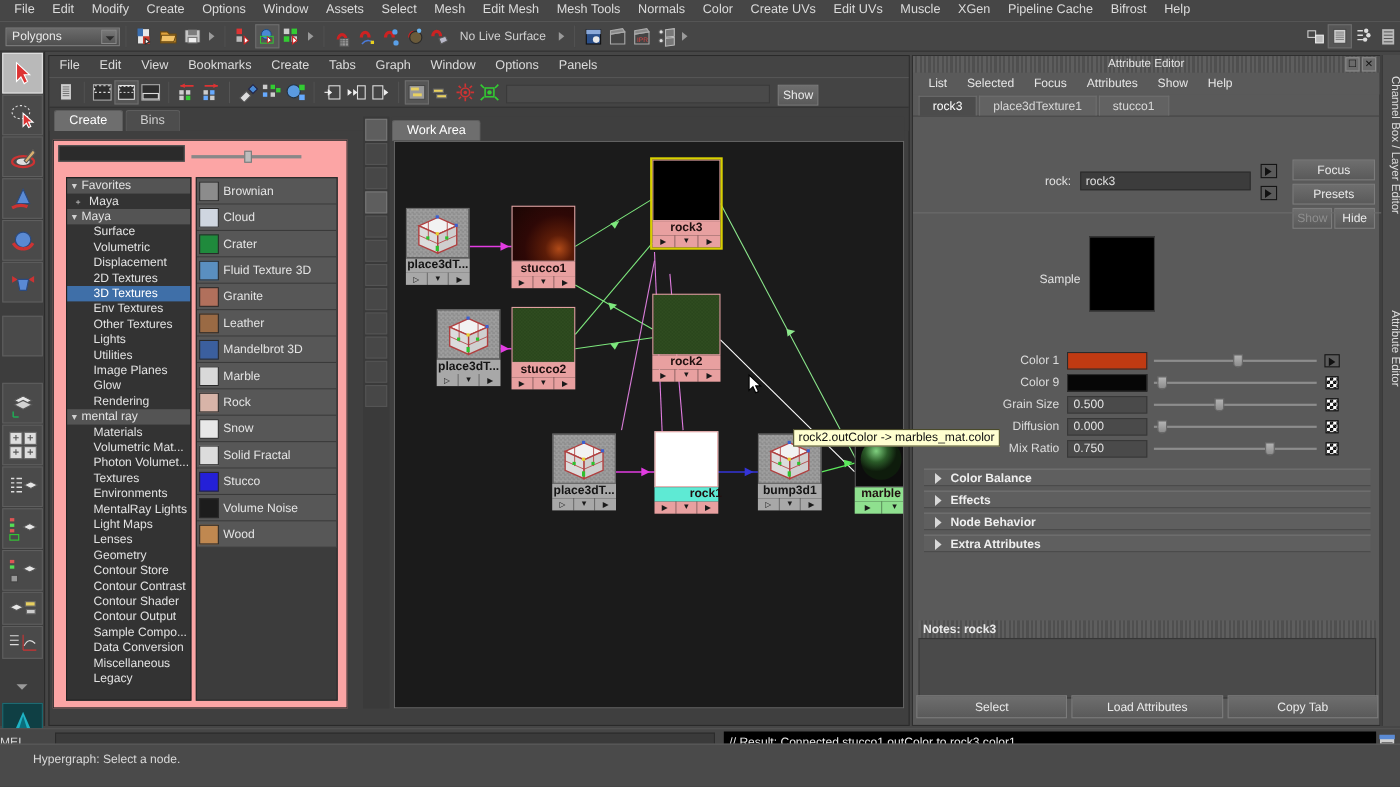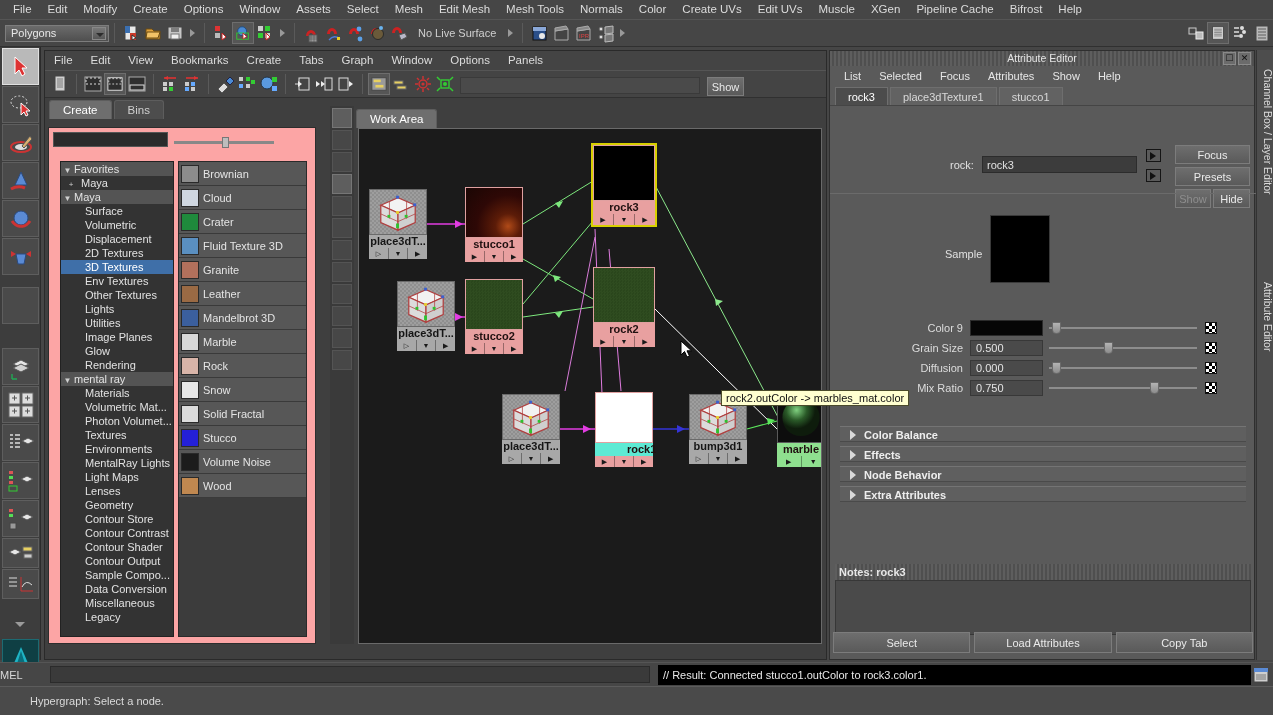--- a/index.html
+++ b/index.html
@@ -156,21 +156,21 @@
   .vtext { writing-mode:vertical-rl; font-size:10.5px; color:#dcdcdc; white-space:nowrap;
            padding-top:4px; text-align:center; width:17px; }
 
   
   #melbar { position:absolute; left:0; bottom:29px; width:1273px; height:24px; background:#464646;
             display:flex; align-items:center; border-top:1px solid #555; }
   #melLbl { width:50px; text-align:left; font-size:11px; color:#d8d8d8; }
   #melInput { flex:none; width:600px; height:17px; background:#3a3a3a; border:1px solid #2b2b2b; }
   #melResult { flex:1; height:20px; background:#000; color:#e8e8e8; font-size:11px;
                line-height:20px; padding-left:5px; margin-left:8px; margin-right:22px; overflow:hidden; }
-  #helpline { position:absolute; left:0; bottom:0; width:1273px; height:29px; background:#4a4a4a;
+  #helpline { position:absolute; left:0; bottom:0; width:1273px; height:39px; background:#4a4a4a;
               border-top:1px solid #5c5c5c; }
   #helpline span { font-size:11px; color:#dadada; line-height:29px; padding-left:30px; }
 </style>
 </head>
 <body>
 
 <div id="app">
 
   <div class="menu-bar" id="mainMenu">
       <div class="mi">File</div>
@@ -948,20 +948,29 @@
     </div>
     <div style="position:absolute;left:0;top:142px;width:426px;border-top:1px solid #6b6b6b"></div>
 
     <div style="position:absolute;left:0;top:152px;width:426px;height:92px">
       <div style="position:absolute;left:115px;top:45px;font-size:11px;color:#e0e0e0">Sample</div>
       <div id="sampleSwatch" style="position: absolute; left: 160px; top: 12px; width: 60px; height: 68px; border: 1px solid rgb(58, 58, 58); background: rgb(0, 0, 0);"></div>
     </div>
 
     <div id="rockAttrs" style="position:absolute;left:10px;top:266px;width:406px;height:110px">
         <div class="attr-row">
+          <div class="lbl">Color 1</div>
+          <div class="val" style="background: rgb(192, 58, 18); border: 1px solid rgb(43, 43, 43);"></div>
+          <div style="position: relative; width: 148px; margin-left: 6px; height: 14px;">
+            <div style="position:absolute;top:6px;left:0;right:0;height:2px;background:#8d8d8d"></div>
+            <div style="position: absolute; top: 1px; width: 9px; height: 12px; background: linear-gradient(rgb(180, 180, 180), rgb(140, 140, 140)); border: 1px solid rgb(106, 106, 106); border-radius: 0px 0px 4px 4px; left: 72px;"></div>
+          </div>
+          <div class="arrowbox" style="margin-left: 7px; width: 14px; height: 12px;"></div>
+        </div>
+        <div class="attr-row">
           <div class="lbl">Color 9</div>
           <div class="val" style="background: rgb(6, 6, 6); border: 1px solid rgb(43, 43, 43);"></div>
           <div style="position: relative; width: 148px; margin-left: 6px; height: 14px;">
             <div style="position:absolute;top:6px;left:0;right:0;height:2px;background:#8d8d8d"></div>
             <div style="position: absolute; top: 1px; width: 9px; height: 12px; background: linear-gradient(rgb(180, 180, 180), rgb(140, 140, 140)); border: 1px solid rgb(106, 106, 106); border-radius: 0px 0px 4px 4px; left: 3px;"></div>
           </div>
           <div class="checkerbtn"></div>
         </div>
         <div class="attr-row">
           <div class="lbl">Grain Size</div>

